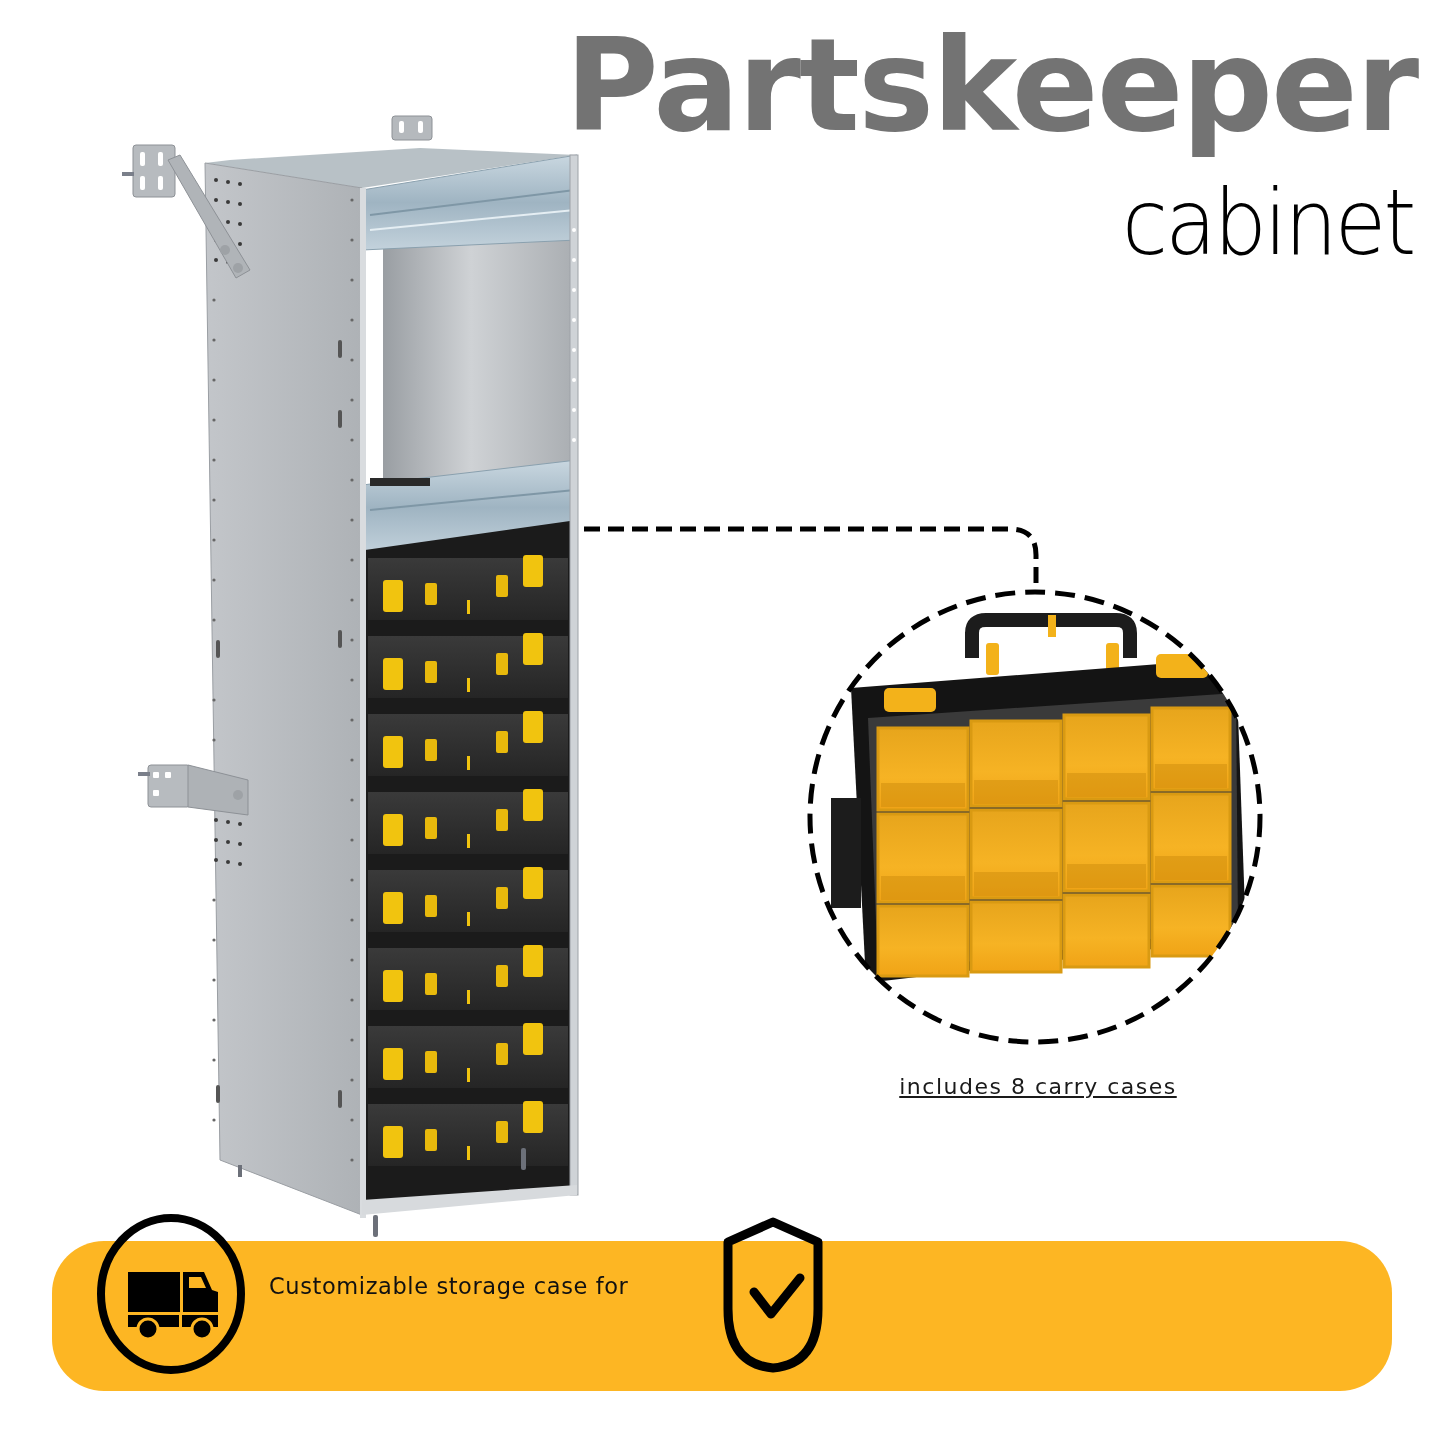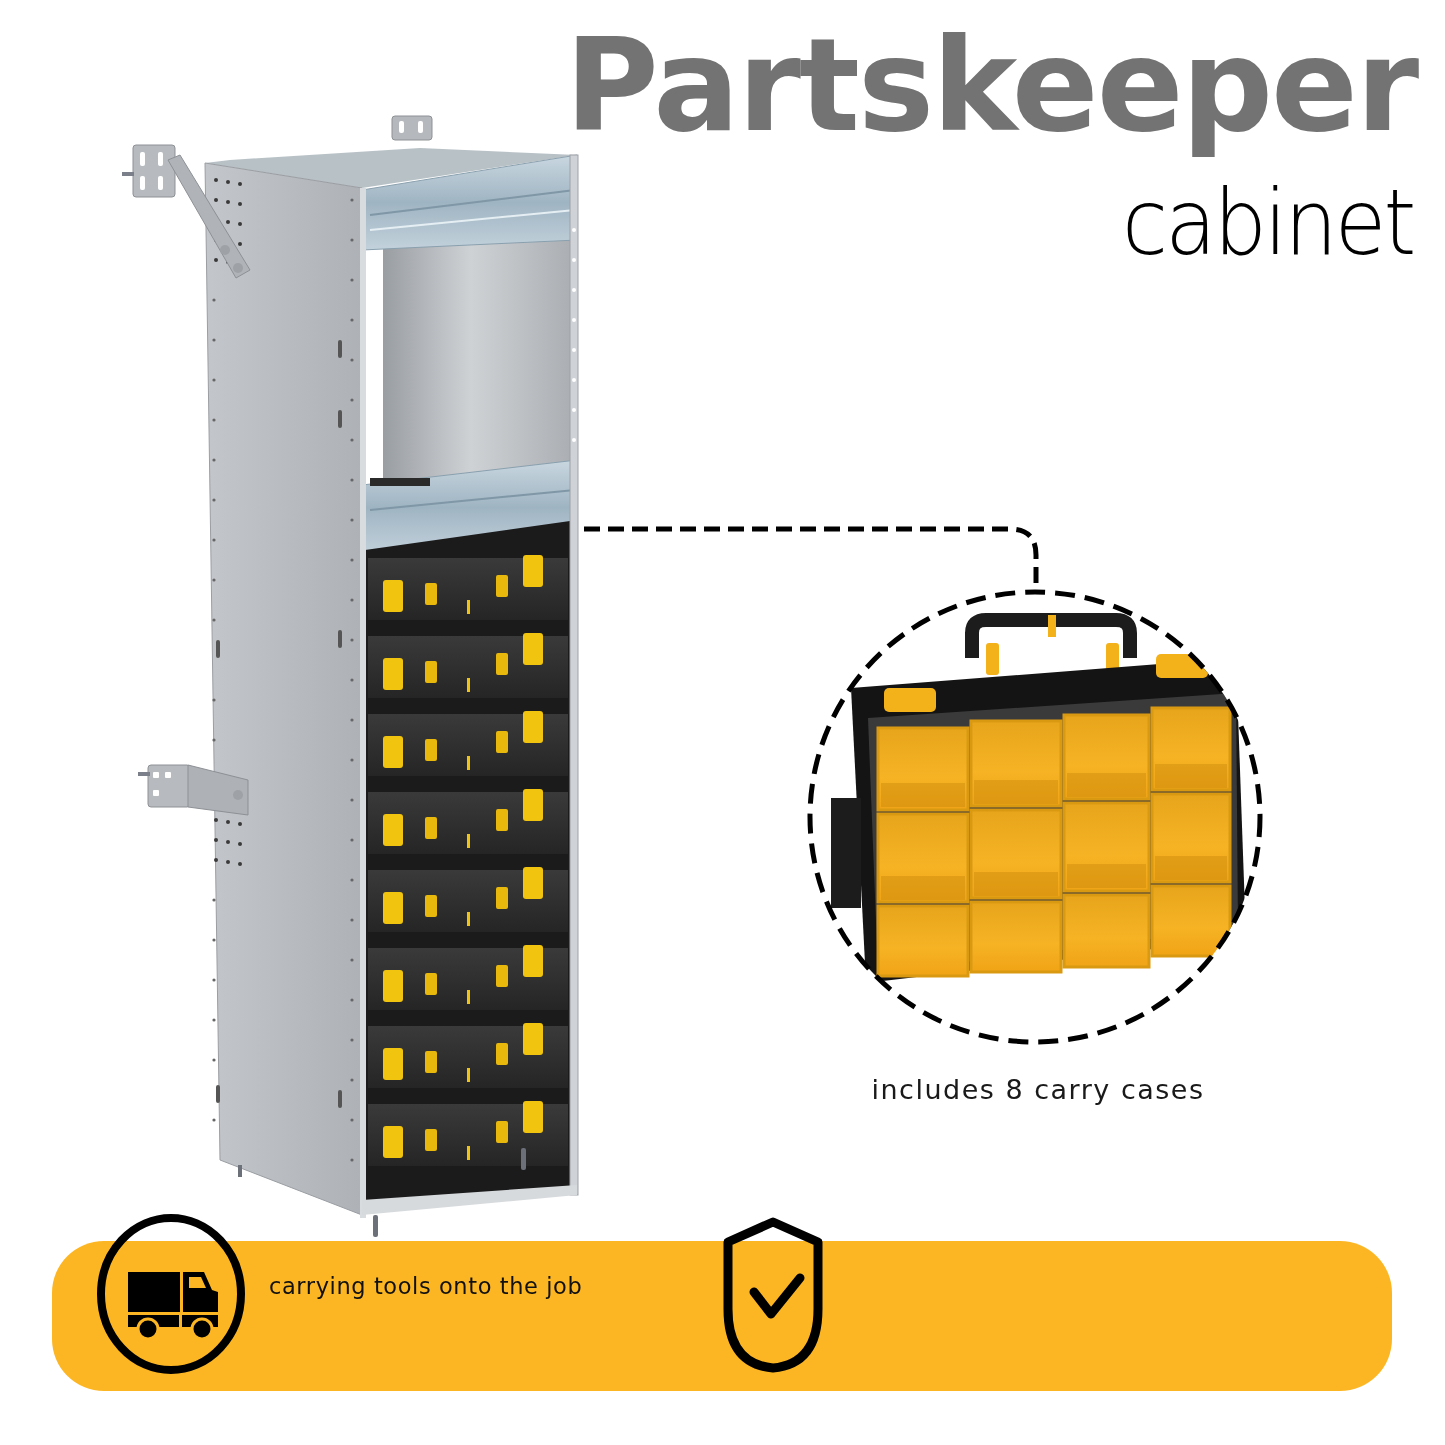--- a/index.html
+++ b/index.html
@@ -17,21 +17,21 @@
     font-size: 90px; letter-spacing: -3px; line-height: 1; color: #000;
     transform: scaleX(0.93); transform-origin: right center;
   }
 
   .cabinet { position: absolute; left: 120px; top: 100px; width: 480px; height: 1150px; }
   .connector { position: absolute; left: 0; top: 0; width: 1445px; height: 1445px; pointer-events: none; }
   .closeup { position: absolute; left: 806px; top: 588px; width: 458px; height: 458px; }
 
   .caption {
     position: absolute; left: 800px; top: 1074px; width: 476px; text-align: center;
-    font-size: 27px; letter-spacing: 1.5px; color: #1a1a1a; font-weight: 400;
+    font-size: 22px; letter-spacing: 1.5px; color: #1a1a1a; font-weight: 400; text-decoration: underline;
   }
 
   .banner {
     position: absolute; left: 52px; top: 1241px; width: 1340px; height: 150px;
     background: #fdb623; border-radius: 52px;
   }
   .feature-icon-wrap { position: absolute; }
   .feature-text { position: absolute; color: #111; }
   .feature-title { font-weight: 700; font-size: 22px; letter-spacing: 0.5px; line-height: 26px; }
   .feature-desc { font-size: 22.5px; letter-spacing: 0.6px; line-height: 28px; font-weight: 400; }
@@ -353,21 +353,21 @@
     <path d="M 87 58 L 108 58 L 116 76 L 122 78 L 122 98 L 87 98 Z" fill="#000"></path>
     <path d="M 93 63 L 105 63 L 110 74 L 93 74 Z" fill="#fdb623"></path>
 
     <rect x="32" y="101" width="90" height="12" fill="#000"></rect>
     <rect x="83" y="101" width="3" height="12" fill="#fdb623"></rect>
     <circle cx="52" cy="115" r="10" fill="#000" stroke="#fdb623" stroke-width="3"></circle>
     <circle cx="106" cy="115" r="10" fill="#000" stroke="#fdb623" stroke-width="3"></circle>
   </svg>
 </div>
 <div class="feature-text" style="left:269px; top:1272px;">
-  <div class="feature-desc">carrying tools onto the job</div>
+  <div class="feature-desc">Customizable storage case for</div>
 </div>
 
 <div class="feature-icon-wrap" style="left:718px; top:1214px; width:110px; height:160px;">
   <svg width="110" height="160" viewBox="0 0 110 160" xmlns="http://www.w3.org/2000/svg">
     <path d="M 55 8 L 100 28 L 100 95 Q 100 150 55 154 Q 10 150 10 95 L 10 28 Z" fill="none" stroke="#000" stroke-width="9" stroke-linejoin="round"></path>
     <path d="M 36 78 L 53 100 L 82 64" fill="none" stroke="#000" stroke-width="9" stroke-linecap="round" stroke-linejoin="round"></path>
   </svg>
 </div>
 <div class="feature-text" style="left:883px; top:1272px;">
 </div>

